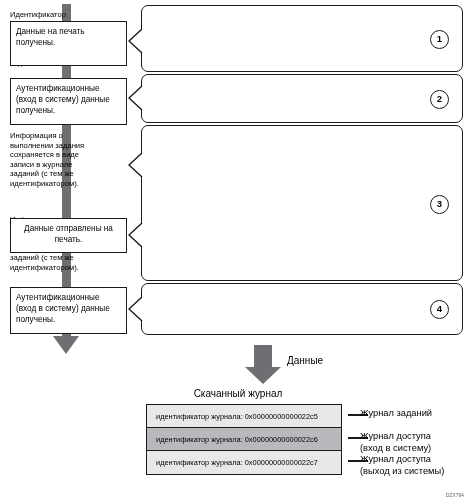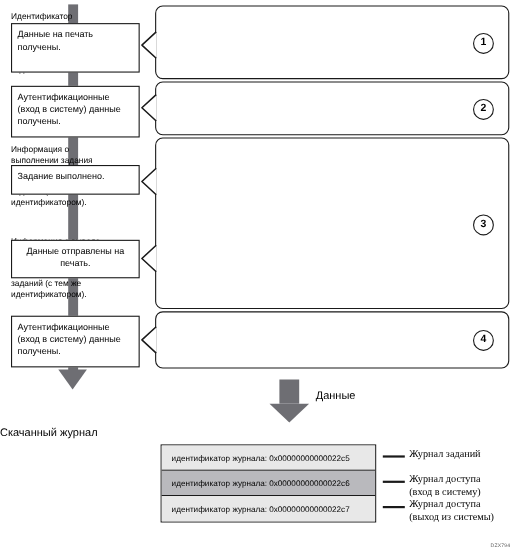--- a/index.html
+++ b/index.html
@@ -132,22 +132,23 @@
     left: 287px;
     top: 355px;
     font-size: 10px;
   }
 
   .dl-title {
     position: absolute;
     left: 0;
     top: 388px;
     width: 412px;
-    text-align: left;
+    text-align: center;
     font-size: 10px;
+    padding-left: 32px;
   }
 
   
   .logtable {
     position: absolute;
     left: 146px;
     top: 404px;
     width: 196px;
     border: 1.4px solid #1a1a1a;
     box-sizing: border-box;
@@ -166,25 +167,24 @@
   
   .leg-line {
     position: absolute;
     height: 1.8px;
     background: #1a1a1a;
     width: 20px;
     left: 348px;
   }
   .leg-text {
     position: absolute;
-    left: 372px;
+    left: 360px;
     font-size: 9.3px;
     line-height: 11.5px;
     white-space: pre-line;
-    font-family: Liberation Serif, serif;
   }
 
   .figcode {
     position: absolute;
     right: 4px;
     bottom: 2px;
     font-size: 4.6px;
     color: #5a5a5a;
     letter-spacing: 0.2px;
   }
@@ -198,23 +198,20 @@
   <div class="spine-arrow"></div>
 
   <div class="stage stage-1">
     <span>Данные на печать
 получены.</span>
   </div>
   <div class="stage stage-2">
     <span>Аутентификационные
 (вход в систему)
 данные получены.</span>
-  </div>
-  <div class="stage stage-3">
-    <span>Задание выполнено.</span>
   </div>
   <div class="stage stage-4">
     <span>Данные отправлены на
 печать.</span>
   </div>
   <div class="stage stage-5">
     <span>Аутентификационные
 (вход в систему)
 данные получены.</span>
   </div>

